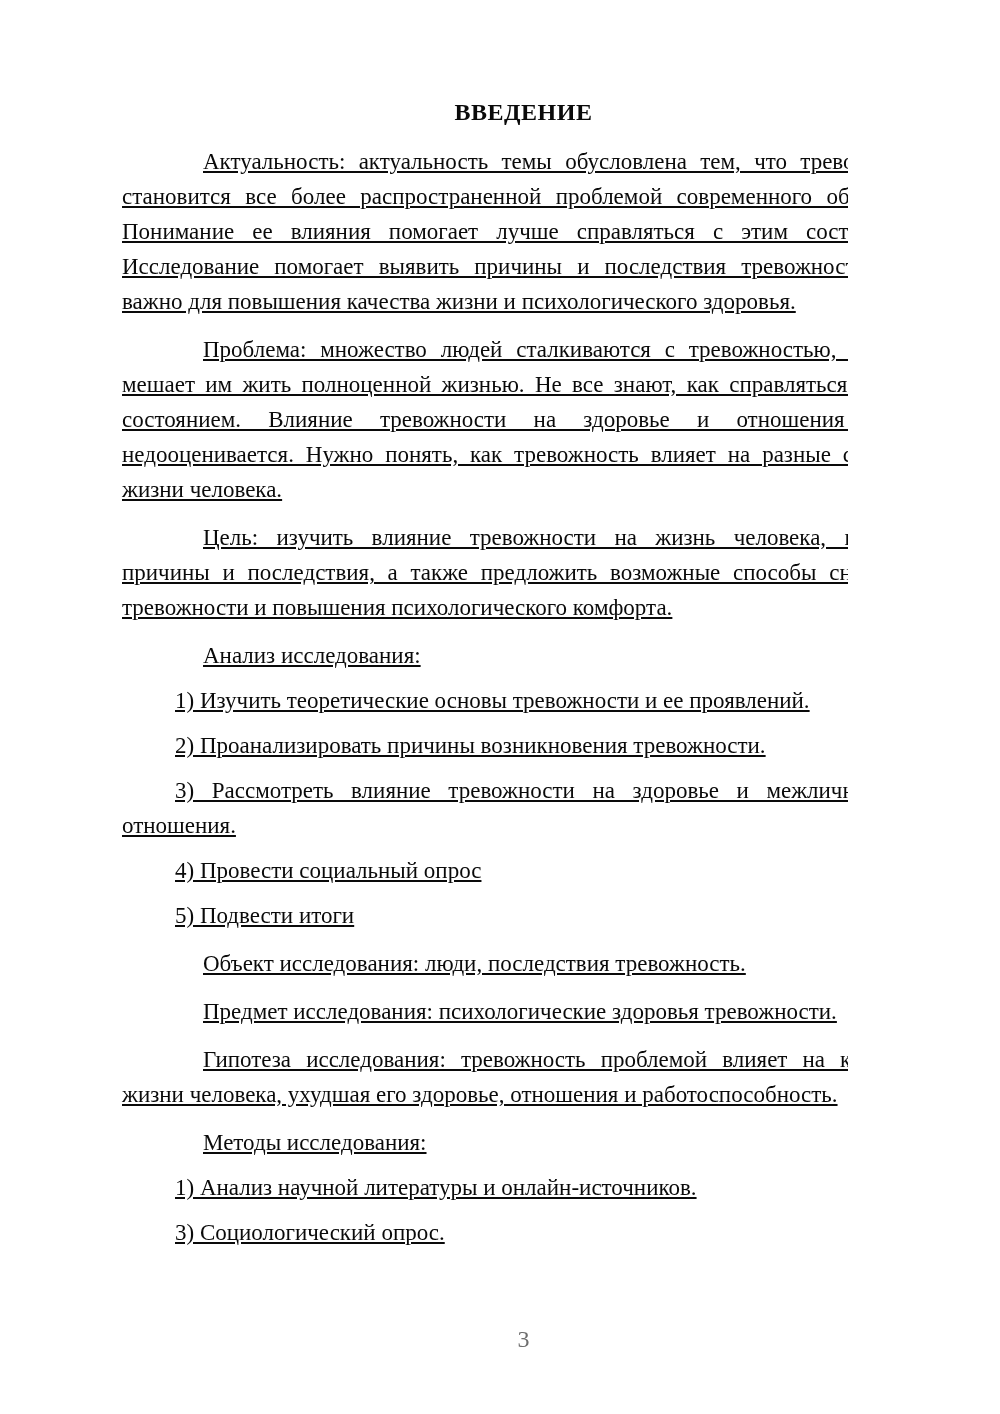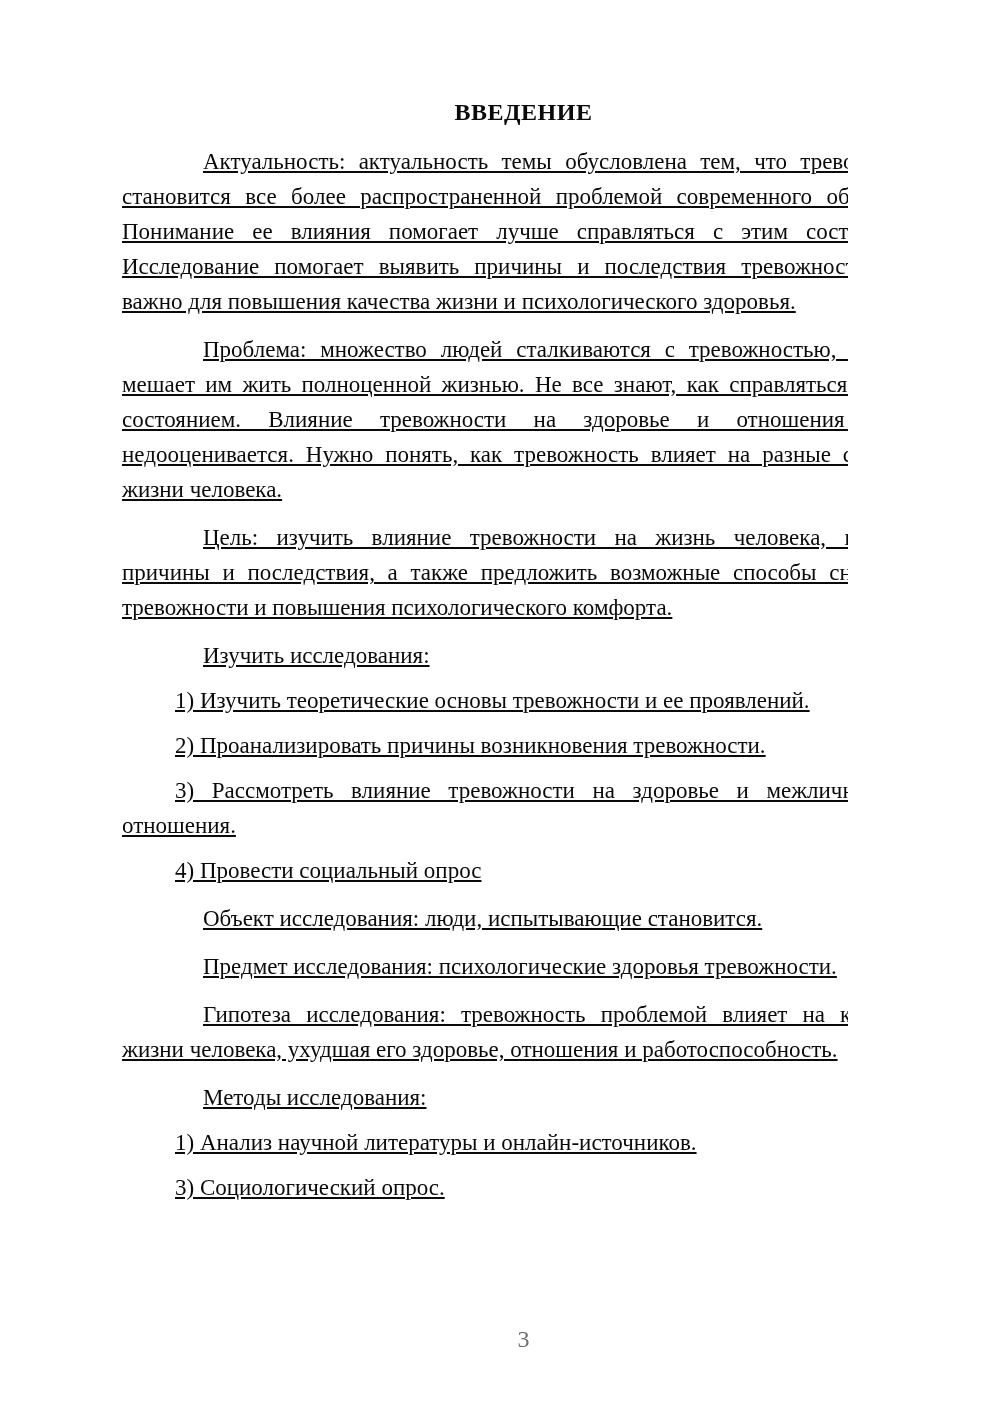--- a/index.html
+++ b/index.html
@@ -61,28 +61,29 @@
 </head>
 <body>
 
 <div class="page">
   <div class="content">
     <h1 class="doc-title">ВВЕДЕНИЕ</h1>
 
     <p class="para">Актуальность: актуальность темы обусловлена тем, что тревожность становится все более распространенной проблемой современного общества. Понимание ее влияния помогает лучше справляться с этим состоянием. Исследование помогает выявить причины и последствия тревожности. Это важно для повышения качества жизни и психологического здоровья.</p>
     <p class="para">Проблема: множество людей сталкиваются с тревожностью, которая мешает им жить полноценной жизнью. Не все знают, как справляться с этим состоянием. Влияние тревожности на здоровье и отношения часто недооценивается. Нужно понять, как тревожность влияет на разные стороны жизни человека.</p>
     <p class="para">Цель: изучить влияние тревожности на жизнь человека, выявить причины и последствия, а также предложить возможные способы снижения тревожности и повышения психологического комфорта.</p>
-    <p class="para">Изучить исследования:</p>
+    <p class="para">Анализ исследования:</p>
 
     <p class="list-item">1) Изучить теоретические основы тревожности и ее проявлений.</p>
     <p class="list-item">2) Проанализировать причины возникновения тревожности.</p>
     <p class="list-item">3) Рассмотреть влияние тревожности на здоровье и межличностные отношения.</p>
     <p class="list-item">4) Провести социальный опрос</p>
+    <p class="list-item">5) Подвести итоги</p>
 
-    <p class="para">Объект исследования: люди, испытывающие становится.</p>
+    <p class="para">Объект исследования: люди, последствия тревожность.</p>
     <p class="para">Предмет исследования: психологические здоровья тревожности.</p>
     <p class="para">Гипотеза исследования: тревожность проблемой влияет на качество жизни человека, ухудшая его здоровье, отношения и работоспособность.</p>
     <p class="para">Методы исследования:</p>
 
     <p class="list-item">1) Анализ научной литературы и онлайн-источников.</p>
     <p class="list-item">3) Социологический опрос.</p>
   </div>
 
   <div class="page-number">3</div>
 </div>

